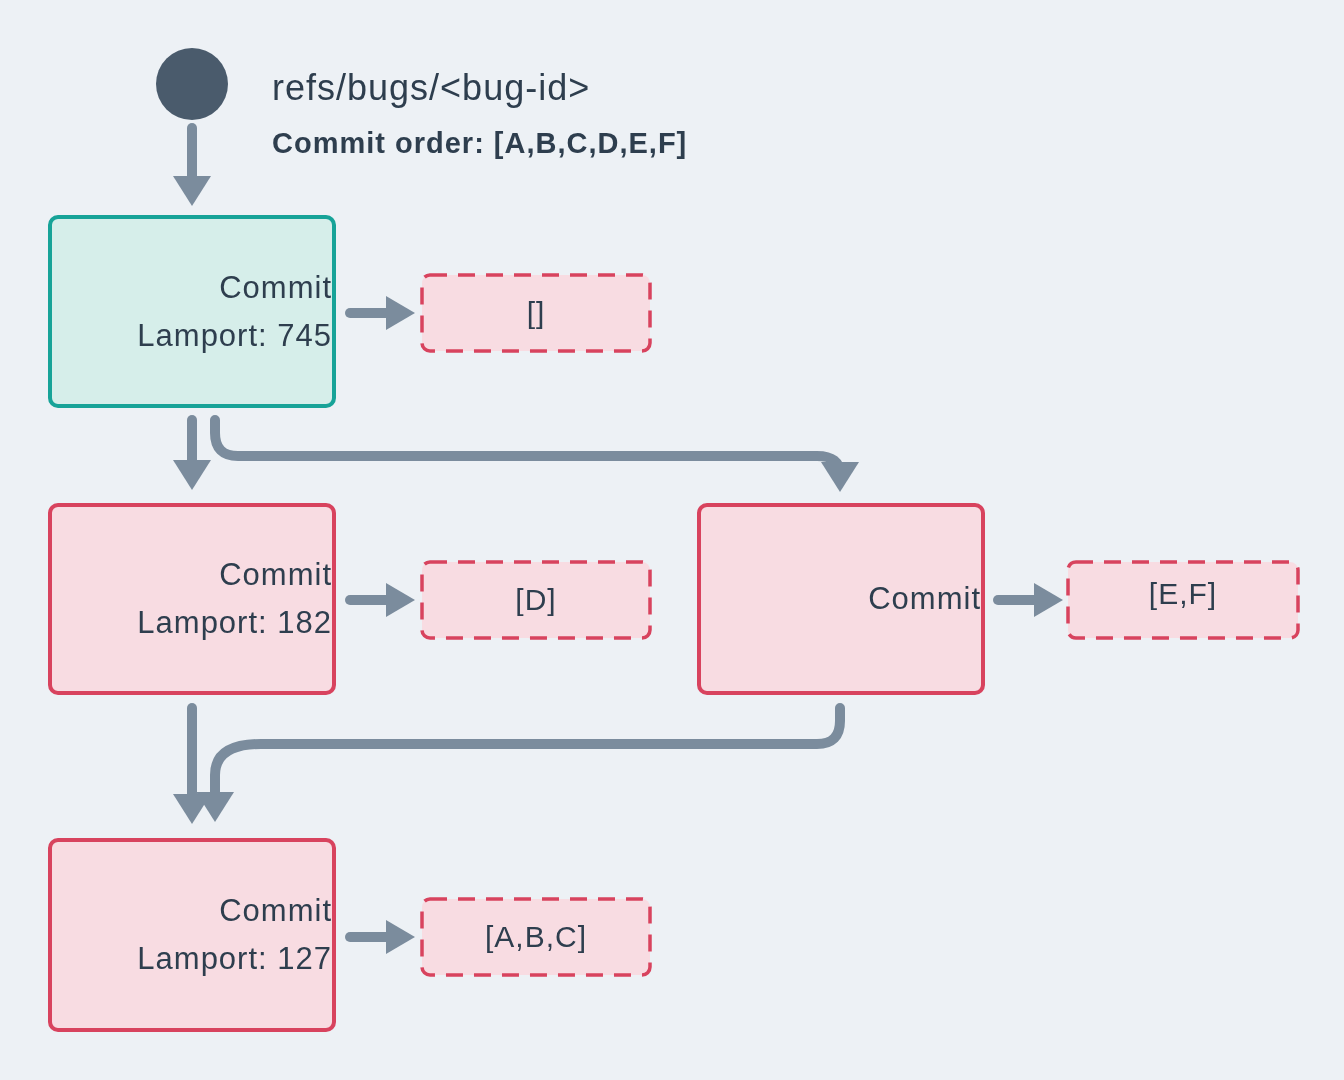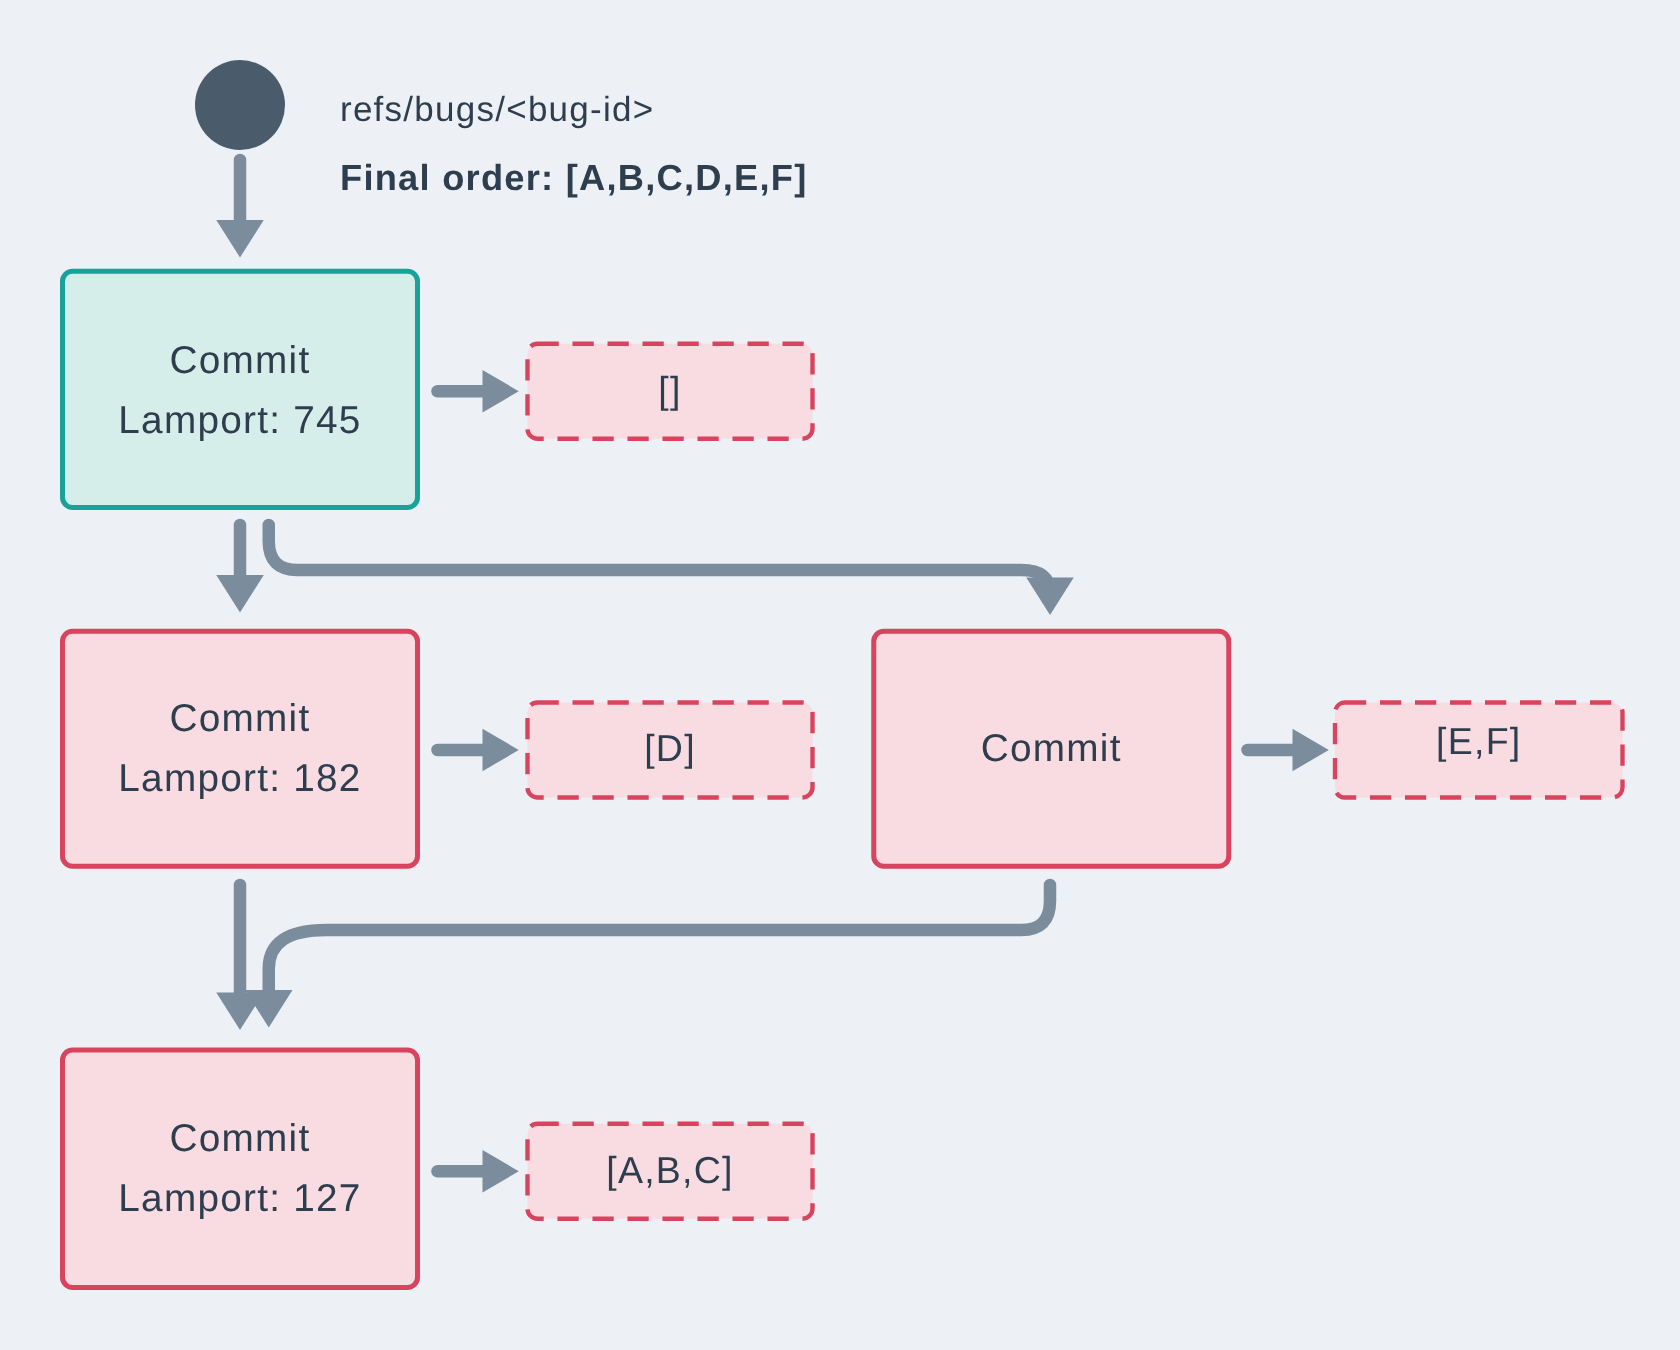--- a/index.html
+++ b/index.html
@@ -28,33 +28,33 @@
   
   .ref-dot {
     left: 156px; top: 48px; width: 72px; height: 72px;
     background: #4a5b6c; border-radius: 50%;
     z-index: 2;
   }
 
   
   .ref-label {
     left: 272px; top: 72px; height: 32px; line-height: 32px;
-    font-size: 28px; letter-spacing: 1px; z-index: 2;
+    font-size: 36px; letter-spacing: 1px; z-index: 2;
   }
   .final-order-label {
     left: 272px; top: 127px; height: 32px; line-height: 32px;
     font-size: 29px; font-weight: bold; letter-spacing: 1px; z-index: 2;
   }
 
   
   .node {
     box-sizing: border-box;
     border-radius: 10px;
     display: flex; flex-direction: column;
-    align-items: center; justify-content: center;
+    align-items: flex-end; justify-content: center;
     font-size: 31px; line-height: 48px; letter-spacing: 1px;
     z-index: 2;
   }
   .node.head-node { background: #d6eeea; border: 4px solid #17a398; }
   .node.pink-node { background: #f8dce2; border: 4px solid #d8435e; }
 
   .n864 { left: 48px;  top: 215px; width: 288px; height: 193px; }
   .n246 { left: 48px;  top: 503px; width: 288px; height: 192px; }
   .n537 { left: 697px; top: 503px; width: 288px; height: 192px; }
   .n127 { left: 48px;  top: 838px; width: 288px; height: 194px; }
@@ -106,21 +106,21 @@
     <path class="edge" d="M840 708 V721 Q840 744 817 744 H261 Q215 744 215 775 V794"></path>
     <polygon class="head" points="196,792 234,792 215,822"></polygon>
 
     <path class="edge" d="M350 937 H388"></path>
     <polygon class="head" points="386,920 386,954 415,937"></polygon>
   </svg>
 
   <div class="abs ref-dot"></div>
 
   <div class="abs ref-label">refs/bugs/&lt;bug-id&gt;</div>
-  <div class="abs final-order-label">Final order: [A,B,C,D,E,F]</div>
+  <div class="abs final-order-label">Commit order: [A,B,C,D,E,F]</div>
 
   <div class="abs node head-node n864">
     <div>Commit</div>
     <div>Lamport: 745</div>
   </div>
 
   <div class="abs node pink-node n246">
     <div>Commit</div>
     <div>Lamport: 182</div>
   </div>

